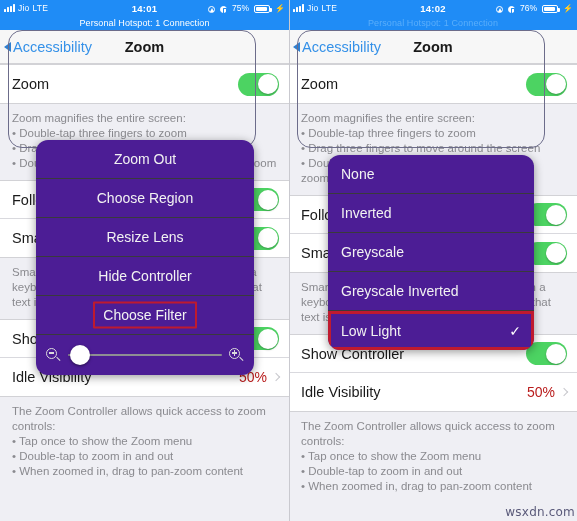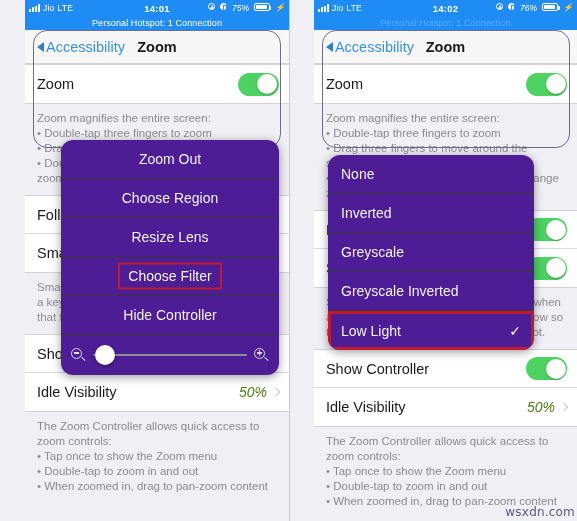--- a/index.html
+++ b/index.html
@@ -8,21 +8,20 @@
     font-family: "Liberation Sans", sans-serif;
     background: #efeff4;
     overflow: hidden;
   }
   .stage { position: relative; width: 577px; height: 521px; display: flex; }
   .panel {
     position: relative;
     width: 289px; height: 521px;
     background: #efeff4;
     overflow: hidden;
-    margin-left: 25px;
   }
   .panel.right { width: 288px; }
   .panel.right .statusbar-sub { color: #5aaefb; }
 
   
   .statusbar {
     height: 16px; background: #1f8cf6; color: #ffffff;
     display: flex; align-items: center; font-size: 9px;
     padding: 0 4px; position: relative;
   }
@@ -30,22 +29,22 @@
   .sig { display: flex; align-items: flex-end; gap: 1px; height: 8px; }
   .sig i { width: 2px; background: #fff; display: block; border-radius: .5px; }
   .sig i:nth-child(1){height:3px}.sig i:nth-child(2){height:5px}
   .sig i:nth-child(3){height:6.5px}.sig i:nth-child(4){height:8px}
   .sb-carrier, .sb-net { font-size: 8.5px; letter-spacing: .2px; }
   .sb-time {
     position: absolute; left: 0; right: 0; text-align: center;
     font-size: 9.5px; font-weight: bold; letter-spacing: .2px;
   }
   .sb-right {
-    margin-left: auto; display: flex; align-items: flex-start; gap: 5px;
-    font-size: 8.5px; position: relative; z-index: 2; font-style: italic;
+    margin-left: auto; display: flex; align-items: flex-end; gap: 5px;
+    font-size: 8.5px; position: relative; z-index: 2;
   }
   .ico-circ {
     width: 7px; height: 7px; border: 1px solid #fff; border-radius: 50%;
     display: inline-block; position: relative;
   }
   .ico-loc::after {
     content: ""; position: absolute; left: 1.4px; top: 1.4px;
     width: 0; height: 0; border-left: 2px solid transparent;
     border-right: 2px solid transparent; border-bottom: 4px solid #fff;
   }
@@ -70,21 +69,21 @@
     font-size: 9px; display: flex; align-items: center; justify-content: center;
     letter-spacing: .1px;
   }
 
   
   .navbar {
     height: 34px; background: #f7f7f7;
     display: flex; align-items: center; position: relative;
     border-bottom: 1px solid #d2d2d6;
   }
-  .back-btn { display: flex; align-items: center; padding-left: 12px; cursor: pointer; }
+  .back-btn { display: flex; align-items: center; padding-left: 4px; cursor: pointer; }
   .chev-left {
     width: 0; height: 0; border-top: 5px solid transparent;
     border-bottom: 5px solid transparent; border-right: 7px solid #2f7fd0;
     margin-right: 2px;
   }
   .back-label { color: #3591e8; font-size: 14.5px; }
   .nav-title {
     position: absolute; left: 0; right: 0; text-align: center;
     font-size: 14.5px; font-weight: bold; color: #1a1a1a;
   }
@@ -100,21 +99,21 @@
   
   .rows { background: #efeff4; }
   .group { background: #ffffff; border-top: 1px solid #d2d2d6; border-bottom: 1px solid #d2d2d6; }
   .row {
     height: 38px; display: flex; align-items: center;
     padding: 0 10px 0 12px; background: #fff;
     border-bottom: 1px solid #d9d9de;
   }
   .row:last-child { border-bottom: none; }
   .row-label { font-size: 14.5px; color: #1a1a1a; flex: 1; }
-  .row-value { font-size: 14px; color: #4d7c0f; margin-right: 6px; font-style: italic; }
+  .row-value { font-size: 14px; color: #b91c1c; margin-right: 6px; }
   .chev-right {
     width: 6px; height: 6px; border-right: 1.6px solid #c7c7cc;
     border-top: 1.6px solid #c7c7cc; transform: rotate(45deg);
   }
   .toggle {
     width: 41px; height: 23px; border-radius: 12px; background: #4cd362;
     position: relative; flex: none; cursor: pointer;
   }
   .toggle span {
     position: absolute; right: 1.5px; top: 1.5px;
@@ -307,26 +306,26 @@
     <div class="menu menu-left">
       <div class="menu-item">
         <span class="label">Zoom Out</span>
       </div>
       <div class="menu-item">
         <span class="label">Choose Region</span>
       </div>
       <div class="menu-item">
         <span class="label">Resize Lens</span>
       </div>
+      <div class="menu-item">
+        <span class="label">Hide Controller</span>
+      </div>
       <div class="menu-item highlight">
         <span class="hl-box"></span>
         <span class="label">Choose Filter</span>
-      </div>
-      <div class="menu-item">
-        <span class="label">Hide Controller</span>
       </div>
       <div class="menu-slider">
         <span class="mag">
             <i></i>
             <b></b>
           </span>
         <span class="track">
           <span class="thumb"></span>
         </span>
         <span class="mag plus">

